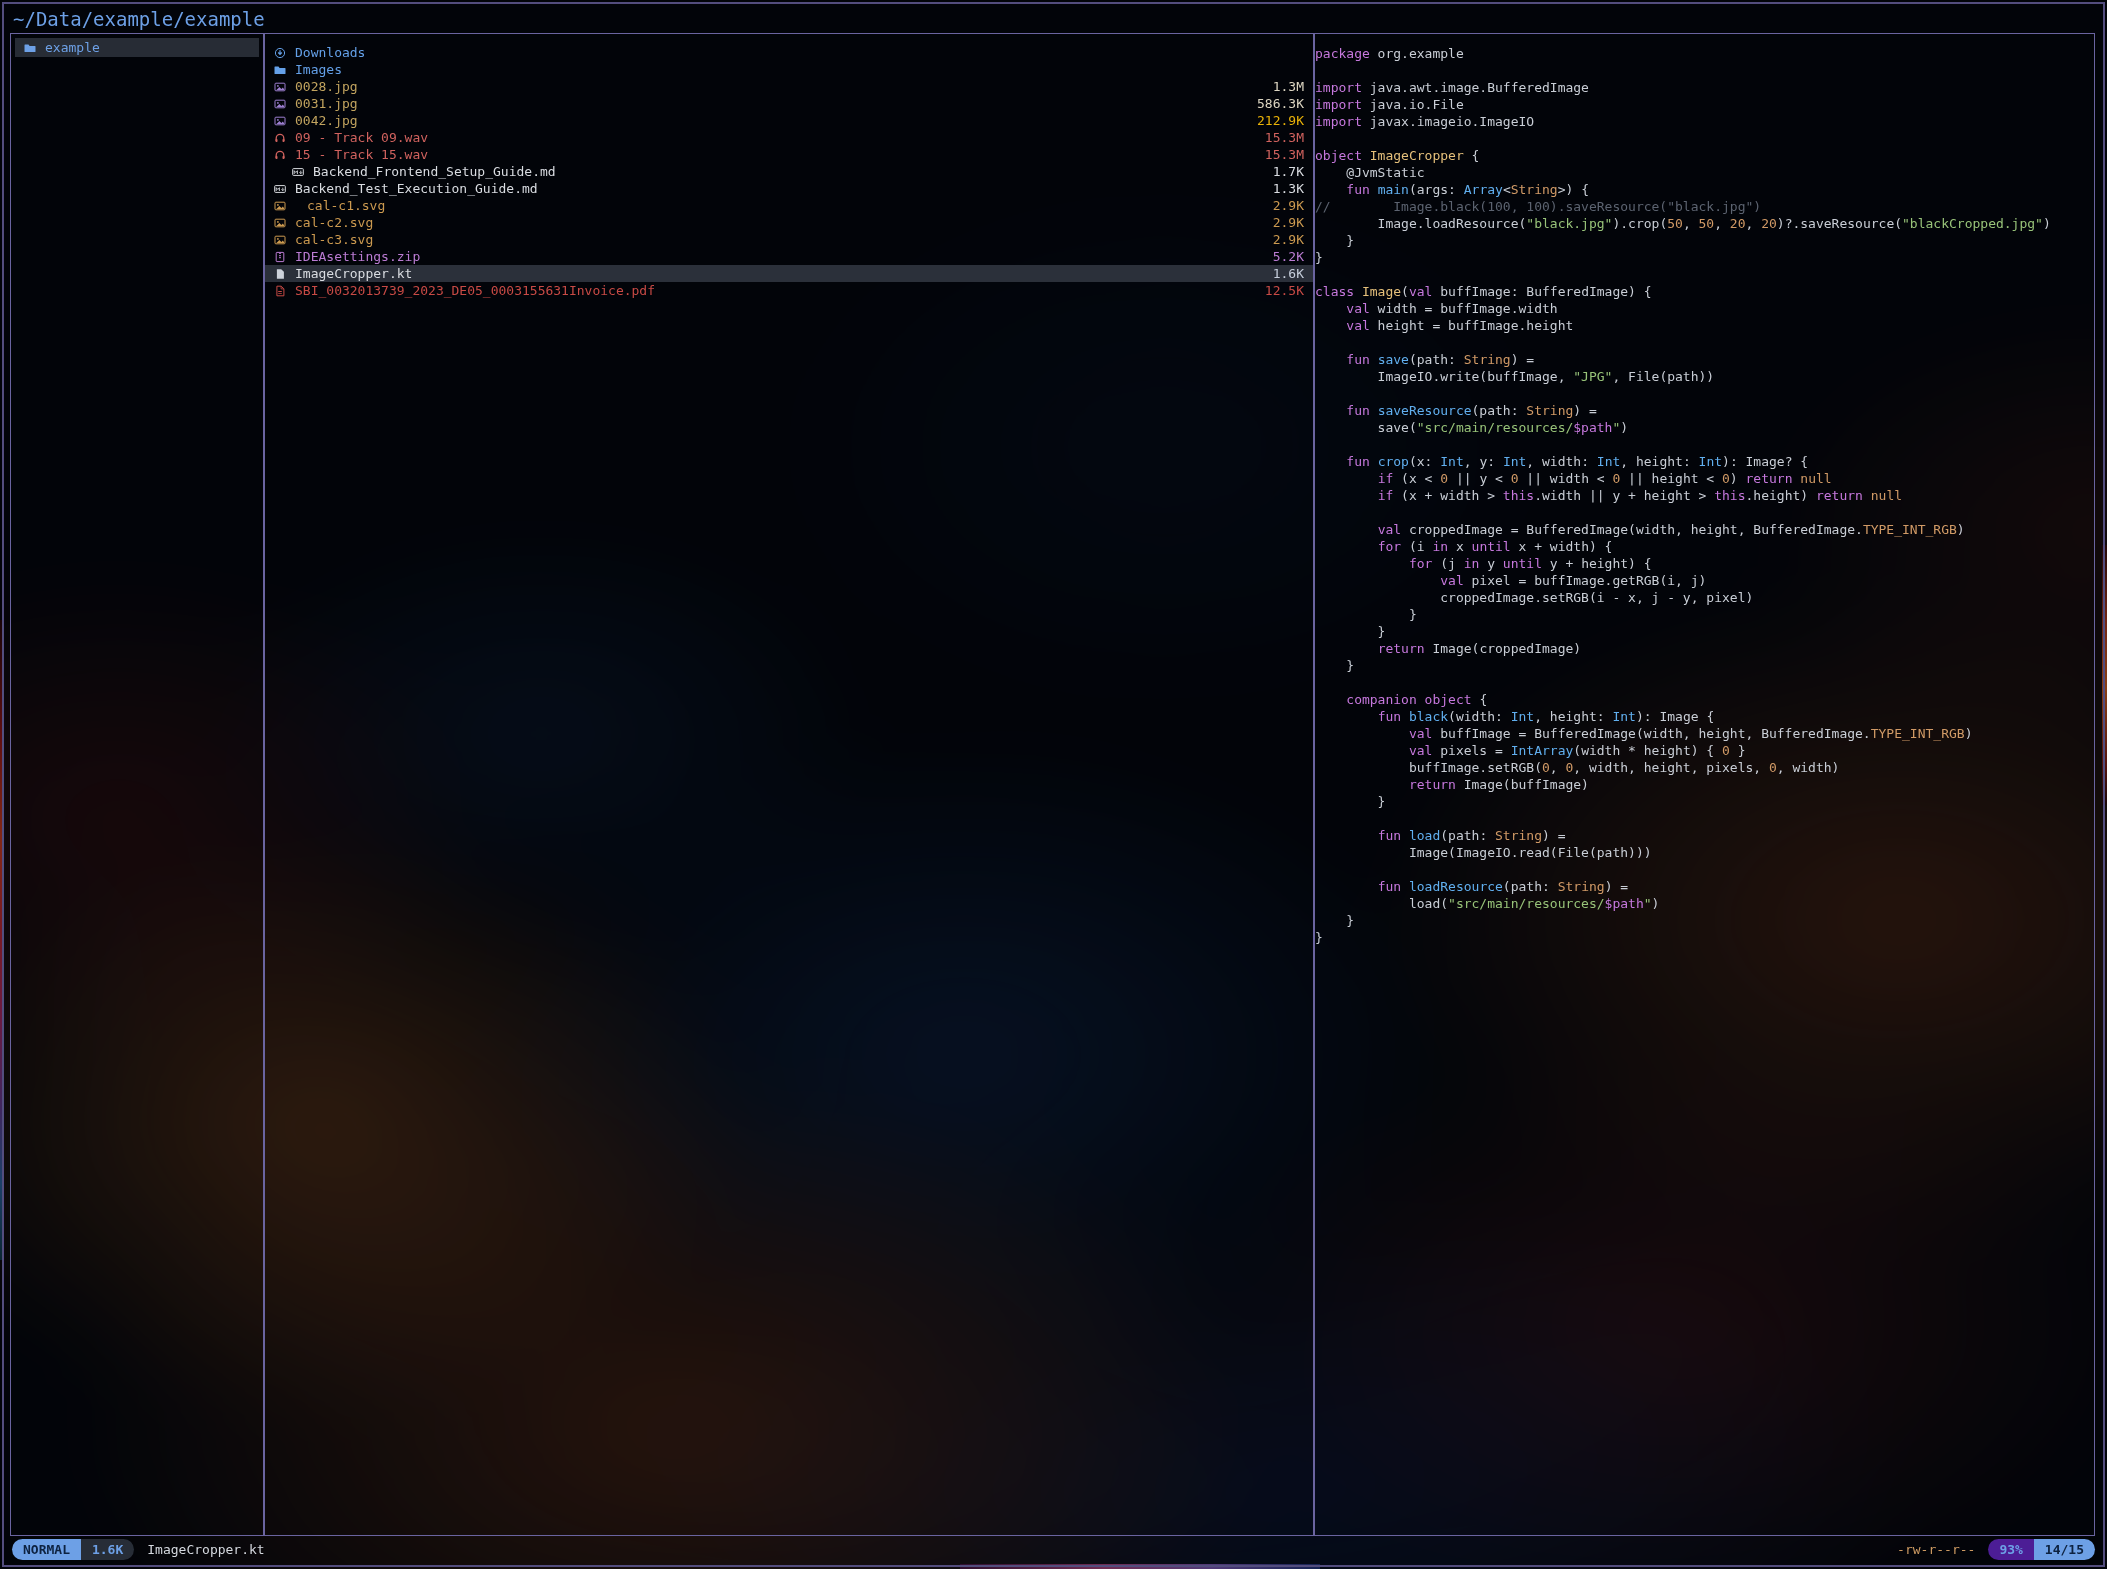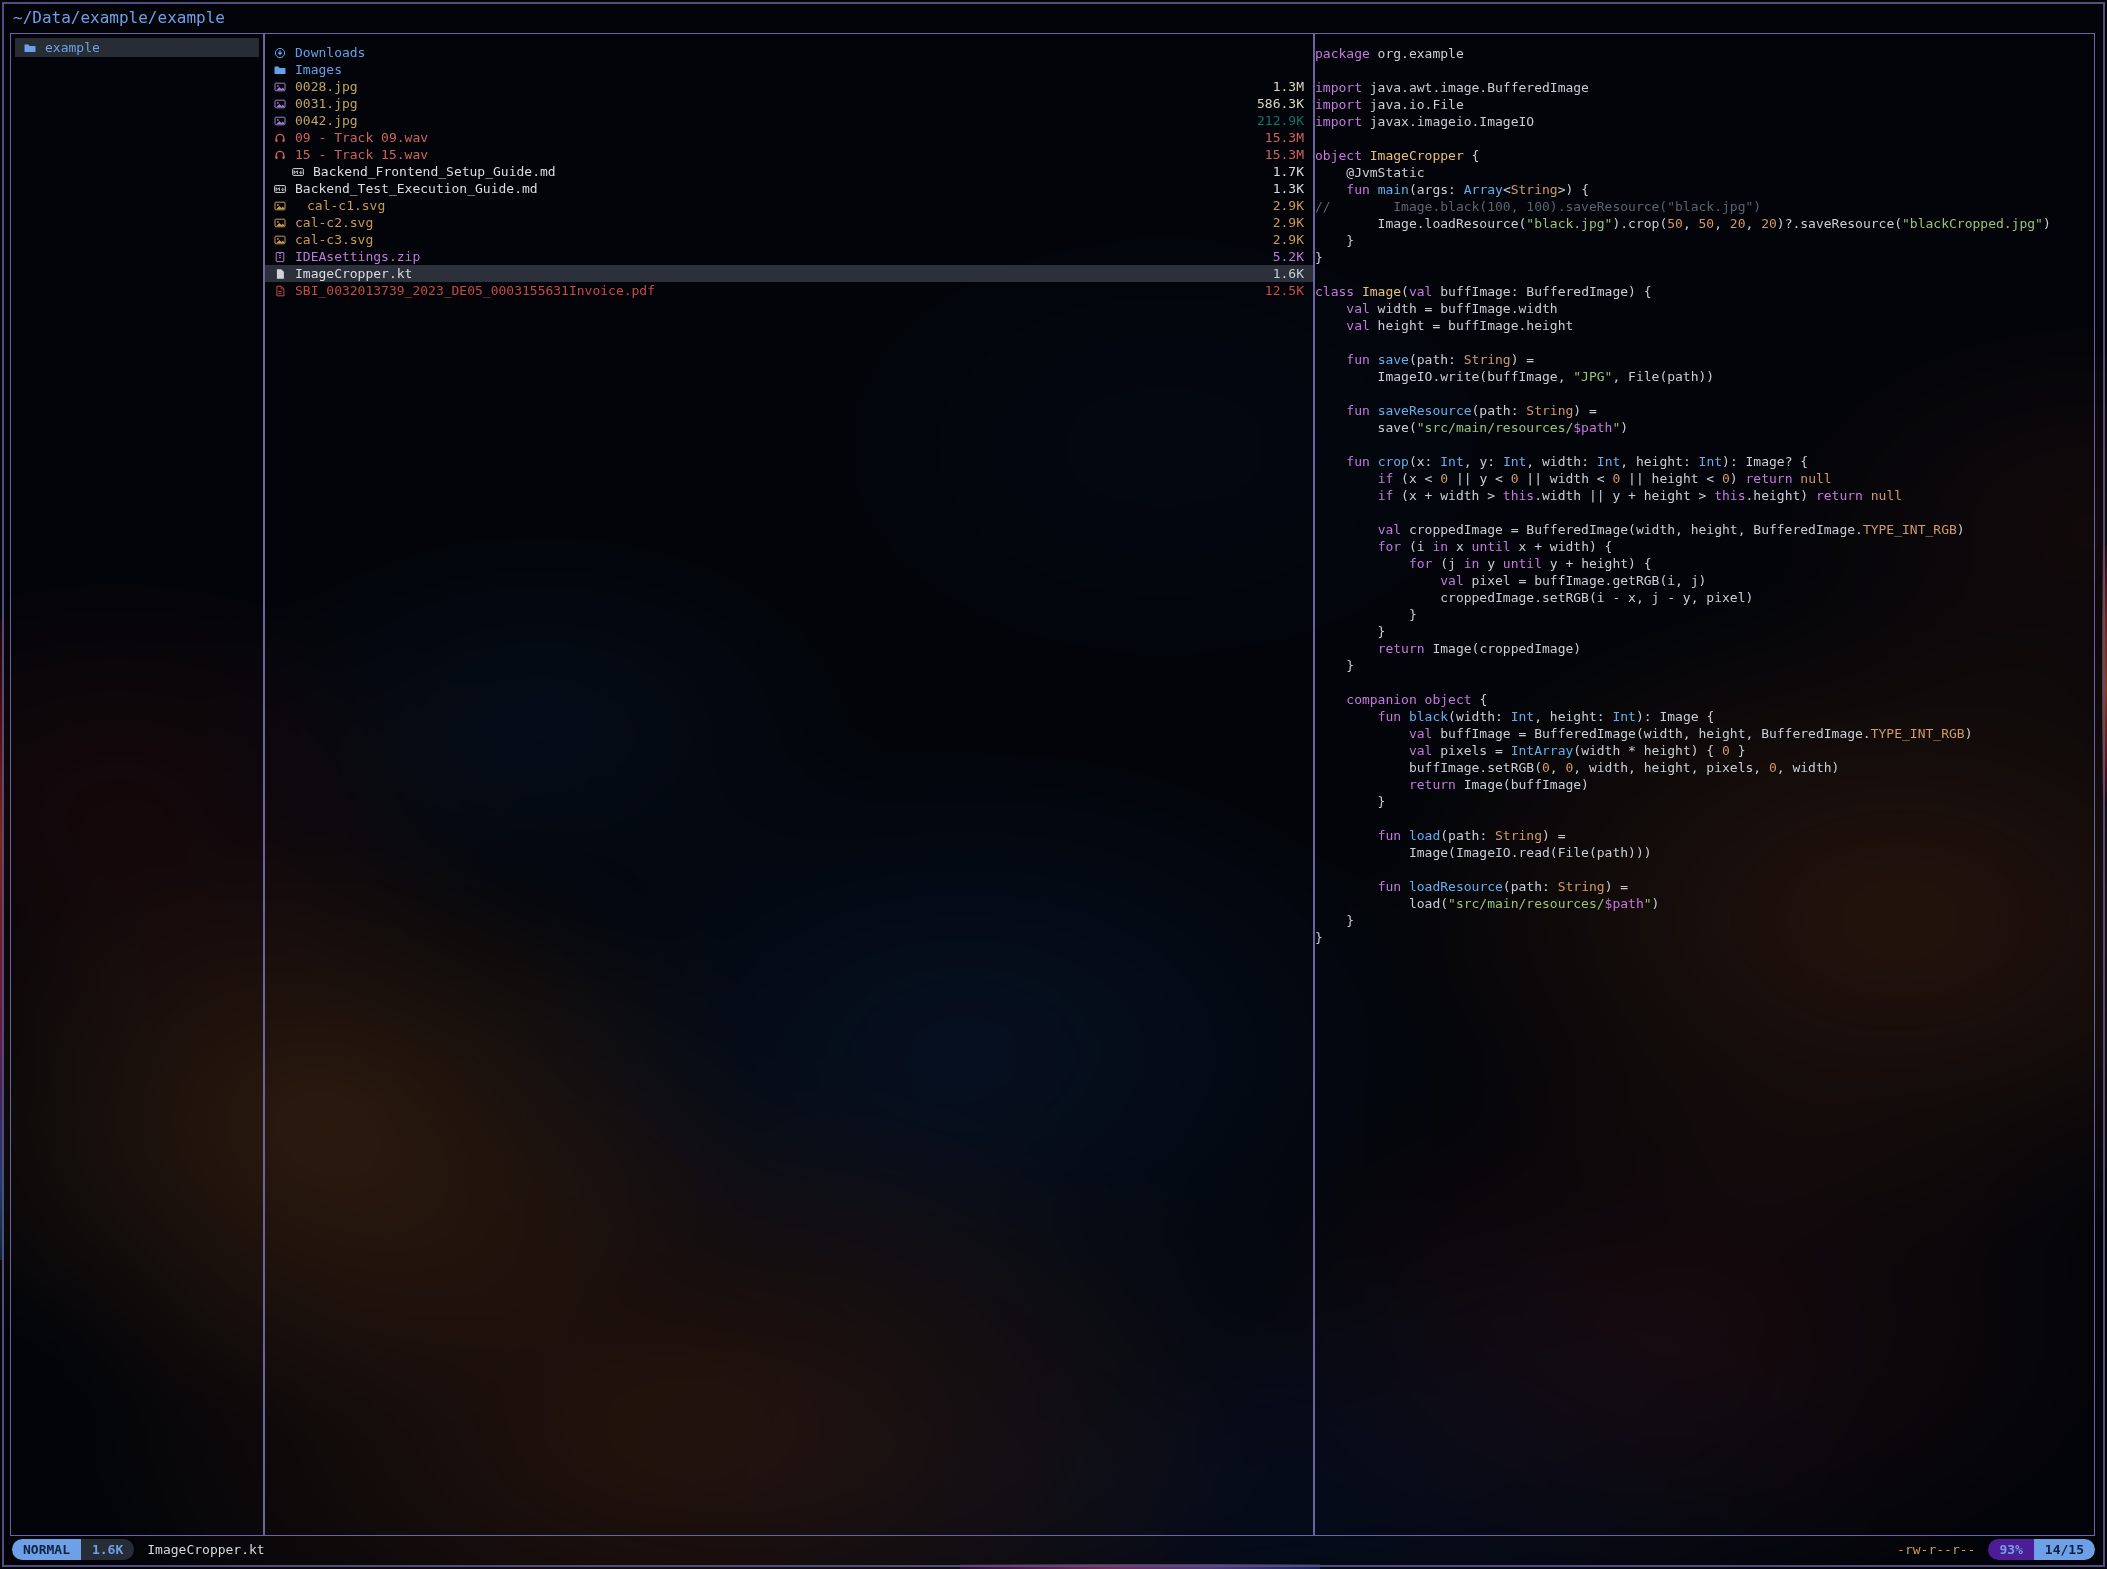--- a/index.html
+++ b/index.html
@@ -28,21 +28,21 @@
   .edge-left{position:absolute;left:0;top:620px;width:4px;height:640px;
     background:linear-gradient(180deg,#2a0508,#a11616 18%,#e0401e 34%,#d02a35 48%,#b62a6a 62%,#6d3f9e 76%,#2f6cae 88%,#124052 100%);}
   .edge-right{position:absolute;right:0;top:545px;width:5px;height:260px;
     background:linear-gradient(180deg,#3a0a06,#c3401a 30%,#e86a1e 55%,#8c1e10 85%,#2a0604);}
   .edge-bottom{position:absolute;left:960px;bottom:0;width:360px;height:5px;
     background:linear-gradient(90deg,#52184a,#c04a8a 40%,#8a62c8 70%,#243a8a);}
   .dim{position:absolute;inset:0;background:rgba(3,5,9,0.42);}
 
   
   .outer-border{position:absolute;inset:2px;border:2px solid #534d7e;pointer-events:none;}
-  .title-bar{position:absolute;left:13px;top:8px;font-size:16px;color:var(--accent);}
+  .title-bar{position:absolute;left:13px;top:8px;font-size:19px;color:var(--accent);}
 
   .main-box{position:absolute;left:10px;top:33px;right:12px;bottom:33px;border:1.5px solid #6a64a0;}
   .divider{position:absolute;top:0;bottom:0;width:1.5px;background:#6a64a0;}
   .divider-1{left:252px;} .divider-2{left:1302px;}
 
   
   .parent-pane{position:absolute;left:0;top:0;width:252px;bottom:0;}
   .parent-row{position:absolute;left:4px;right:4px;top:4px;height:19px;display:flex;align-items:center;
     padding:0 9px;font-size:13px;}
   .parent-row.selected{background:#272c35;}
@@ -149,21 +149,21 @@
       </div>
       <div class="file-row" style="color: rgb(194, 164, 95);">
         <span class="ficon" style="color: rgb(157, 127, 209);">
           <svg viewBox="0 0 12 12">
             <rect x="1" y="2.2" width="10" height="7.6" rx="0.9" fill="none" stroke="currentColor"></rect>
             <circle cx="3.9" cy="4.9" r="0.9"></circle>
             <path d="M2.4 9 5.4 5.9l2 2L8.9 6.4 10.6 9z"></path>
           </svg>
         </span>
         <span class="fname">0042.jpg</span>
-        <span class="fsize" style="color: #0f766e;">212.9K</span>
+        <span class="fsize" style="color: #eab308;">212.9K</span>
       </div>
       <div class="file-row" style="color: rgb(208, 98, 94);">
         <span class="ficon" style="color: rgb(208, 98, 94);">
           <svg viewBox="0 0 12 12">
             <path d="M2.2 9V6.2a3.8 3.8 0 0 1 7.6 0V9" fill="none" stroke="currentColor" stroke-width="1.3"></path>
             <rect x="1.5" y="7.1" width="2" height="2.8" rx="0.7"></rect>
             <rect x="8.5" y="7.1" width="2" height="2.8" rx="0.7"></rect>
           </svg>
         </span>
         <span class="fname">09 - Track 09.wav</span>

